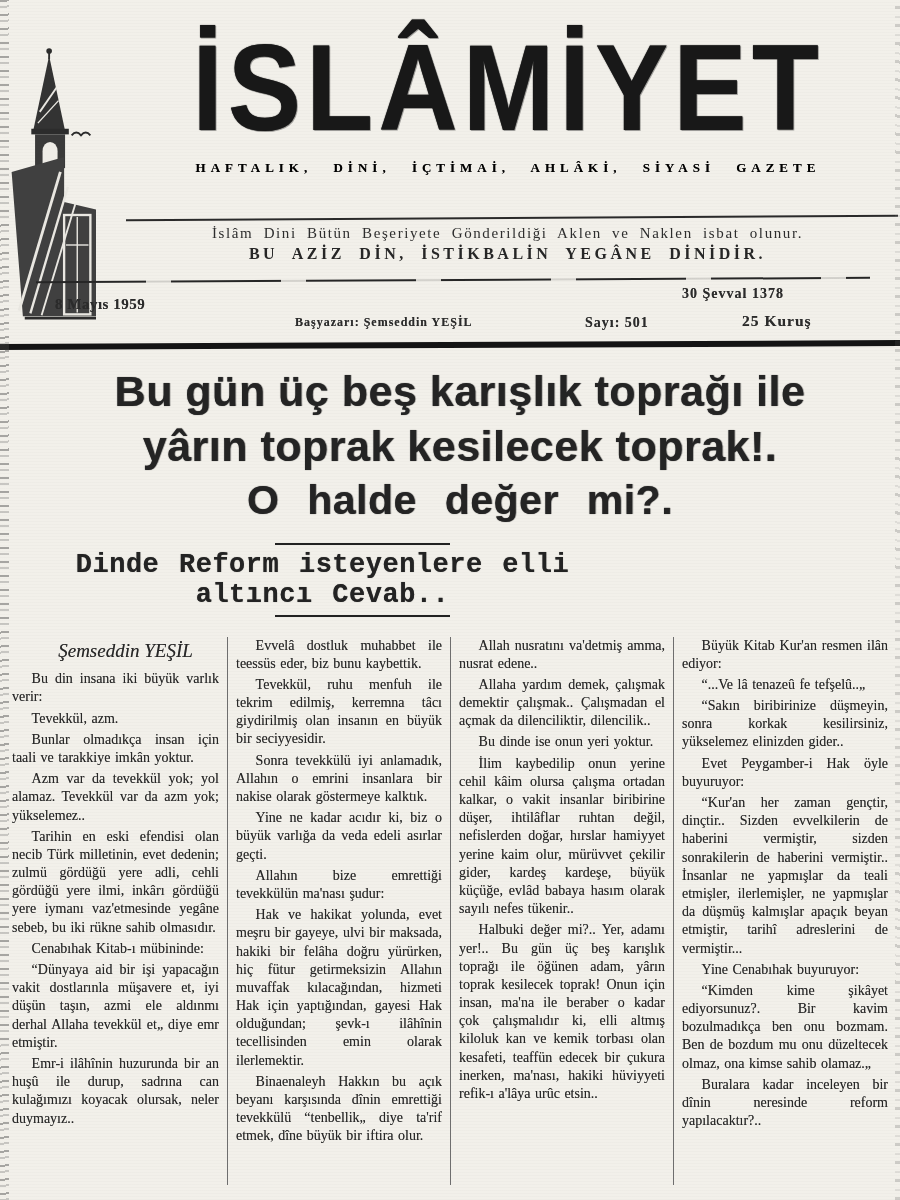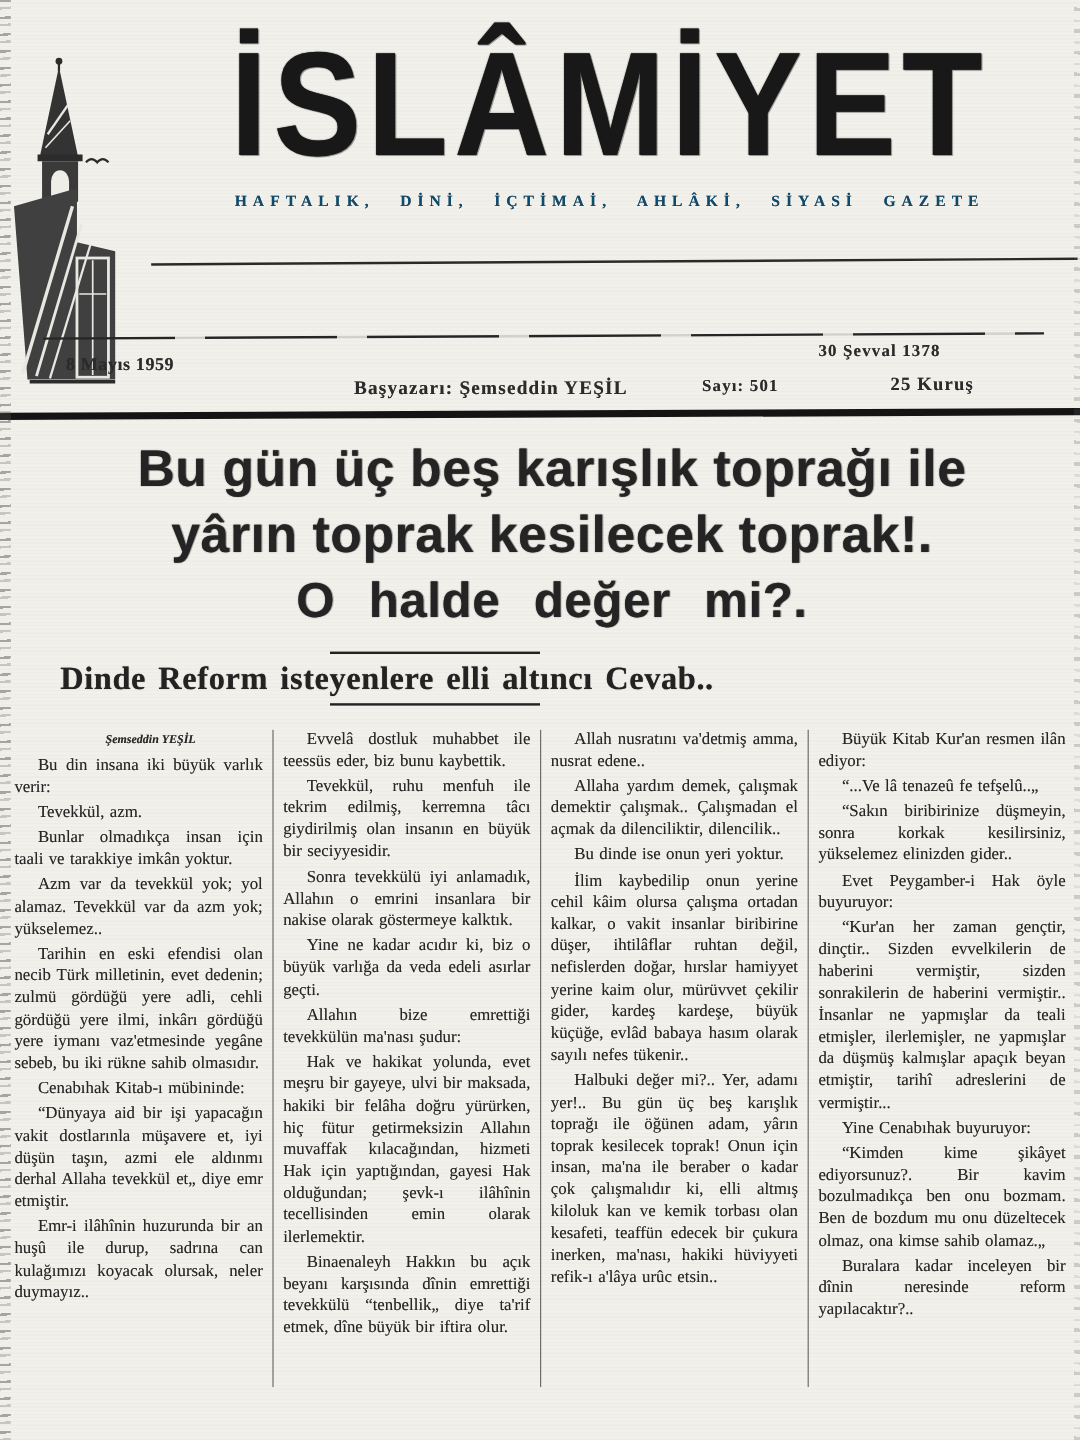--- a/index.html
+++ b/index.html
@@ -39,70 +39,70 @@
     letter-spacing: 5px;
     color: #181818;
     transform: scaleY(1.12); transform-origin: top center;
     text-shadow: 0 0 1px rgba(20,20,20,.9), 1px 1px 0 rgba(40,40,40,.35);
     white-space: nowrap;
   }
   .subtitle {
     margin-top: 24px;
     font-size: 13px; font-weight: bold;
     letter-spacing: 5px; word-spacing: 13px;
-    color: #0c4a6e;
+    color: #000000;
     text-shadow: 0 0 .5px rgba(40,40,40,.6);
   }
   .rule { position: absolute; background: #2a2a2a; }
   .rule-thin { left: 126px; right: 2px; top: 191px; height: 2px; transform: rotate(-0.35deg); }
   .motto { position: absolute; left: 125px; right: 10px; top: 199px; text-align: center; }
   .motto1 { font-size: 15px; letter-spacing: 1.6px; word-spacing: 5px; color: #2d2d2d; }
   .motto2 { margin-top: 3px; font-size: 16px; font-weight: bold; letter-spacing: 3.5px; word-spacing: 7px; color: #262626; }
   .rule-dash {
     left: 36px; right: 30px; top: 253px; height: 2px;
     background: repeating-linear-gradient(90deg, #262626 0 110px, rgba(38,38,38,.15) 110px 135px);
     transform: rotate(-0.3deg);
   }
   .meta { position: absolute; inset: 0; font-weight: bold; color: #2b2b2b; }
   .meta span { position: absolute; white-space: nowrap; text-shadow: 0 0 .5px rgba(40,40,40,.55); }
   .m-date   { left: 55px;  top: 270px; font-size: 15px; letter-spacing: .5px; }
-  .m-editor { left: 295px; top: 289px; font-size: 16px; letter-spacing: 1px; }
+  .m-editor { left: 295px; top: 289px; font-size: 12px; letter-spacing: 1px; }
   .m-hijri  { left: 638px; top: 260px; font-size: 14px; letter-spacing: 1px; margin-left: 44px; }
   .m-issue  { left: 585px; top: 289px; font-size: 14px; letter-spacing: 1px; }
   .m-price  { left: 742px; top: 286px; font-size: 15.5px; letter-spacing: 1px; }
   .rule-thick { left: 0; width: 100%; top: 316px; height: 6px; background: #141414; transform: rotate(-0.25deg); }
 
   
   .headline {
     margin-top: 16px; text-align: center;
     font-family: "Liberation Sans", sans-serif;
     font-weight: bold; color: #242424;
   }
   .hl { line-height: 1.28; letter-spacing: .5px; text-shadow: 0 0 1px rgba(30,30,30,.75), 1px 0 0 rgba(60,60,60,.3); padding-left: 20px; }
   .hl1, .hl2, .hl3 { font-size: 43px; }
   .hl4 { font-size: 41px; word-spacing: 16px; }
 
   
   .subhead-wrap { margin: 16px 0 0 35px; width: 575px; }
   .short-rule { height: 2px; width: 175px; background: #222; margin-left: 240px; }
   .subhead {
     margin: 5px 0; text-align: center;
-    font-family: Liberation Serif, serif;
+    font-family: Liberation Mono, monospace;
     font-size: 27px; font-weight: bold; letter-spacing: .5px; word-spacing: 3px;
     color: #232323; text-shadow: 0 0 .7px rgba(30,30,30,.7);
   }
 
   
   .columns {
     display: grid; grid-template-columns: 1fr 1fr 1fr 1fr;
     margin: 20px 4px 0 4px; height: 548px; overflow: hidden;
   }
   .col { padding: 0 8px; font-size: 14px; line-height: 1.3; text-align: justify; color: #272727; text-shadow: 0 0 .4px rgba(45,45,45,.5); }
   .col + .col { border-left: 1px solid #6e6e6e; }
-  .byline { text-align: center; font-style: italic; font-weight: bold; font-size: 10px; margin: 2px 0 7px 20px; }
+  .byline { text-align: center; font-style: italic; font-weight: normal; font-size: 19px; margin: 2px 0 7px 20px; }
   .para { margin: 0 0 3px 0; text-indent: 1.4em; word-spacing: 1px; }
 </style>
 </head>
 <body>
 
 <div class="page">
   <div class="edge edge-left"></div>
   <div class="edge edge-right"></div>
 
   <header class="header">
@@ -126,20 +126,24 @@
       <line x1="20" y1="292" x2="96" y2="292" stroke="#2c2c2c" stroke-width="3"></line>
     </svg>
 
     <div class="mast-center">
       <h1 class="title">İSLÂMİYET</h1>
       <div class="subtitle">HAFTALIK, DİNİ, İÇTİMAİ, AHLÂKİ, SİYASİ GAZETE</div>
     </div>
 
     <div class="rule rule-thin"></div>
 
+    <div class="motto">
+      <div class="motto1">İslâm Dini Bütün Beşeriyete Gönderildiği Aklen ve Naklen isbat olunur.</div>
+      <div class="motto2">BU AZİZ DİN, İSTİKBALİN YEGÂNE DİNİDİR.</div>
+    </div>
 
     <div class="rule rule-dash"></div>
 
     <div class="meta">
       <span class="m-date">8 Mayıs 1959</span>
       <span class="m-editor">Başyazarı: Şemseddin YEŞİL</span>
       <span class="m-hijri">30 Şevval 1378</span>
       <span class="m-issue">Sayı: 501</span>
       <span class="m-price">25 Kuruş</span>
     </div>

